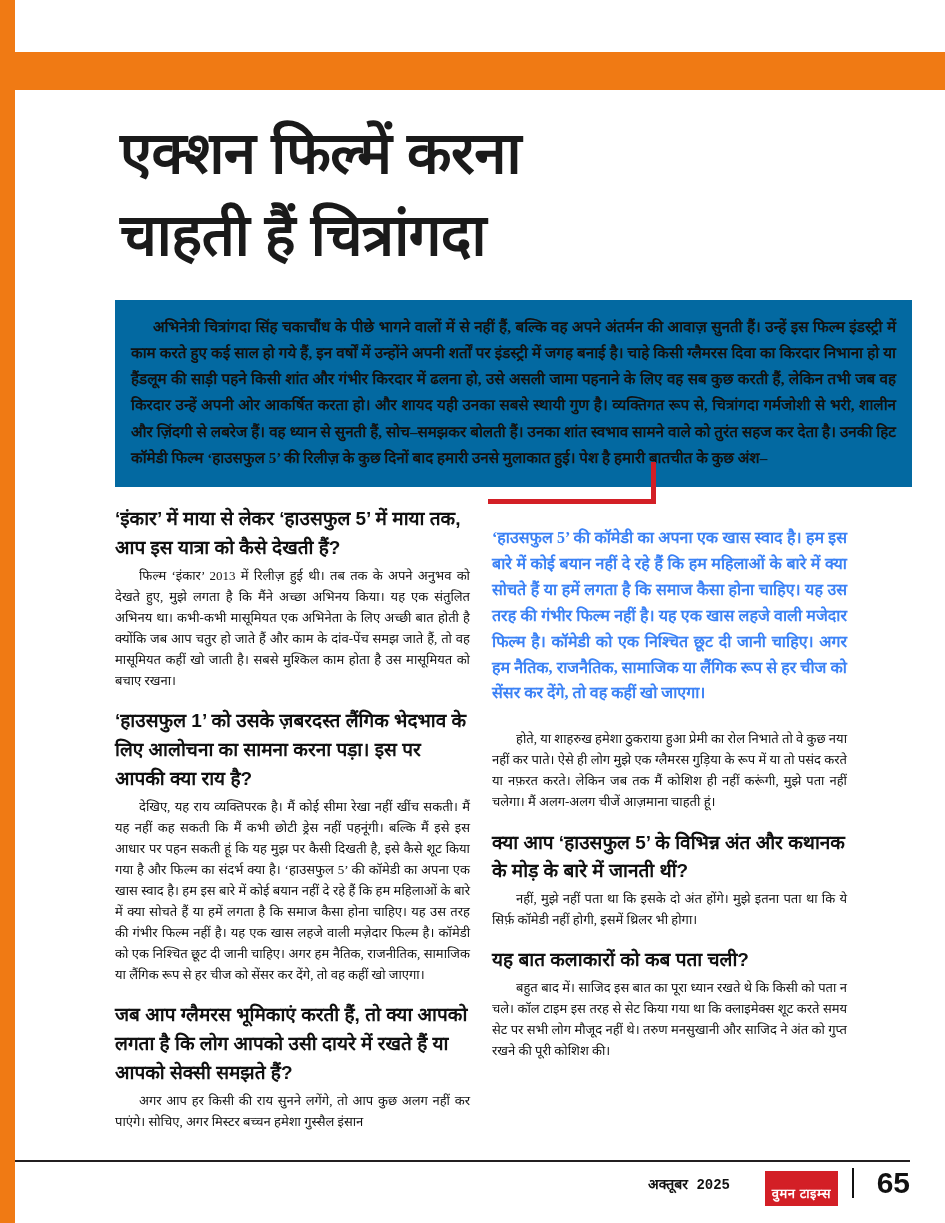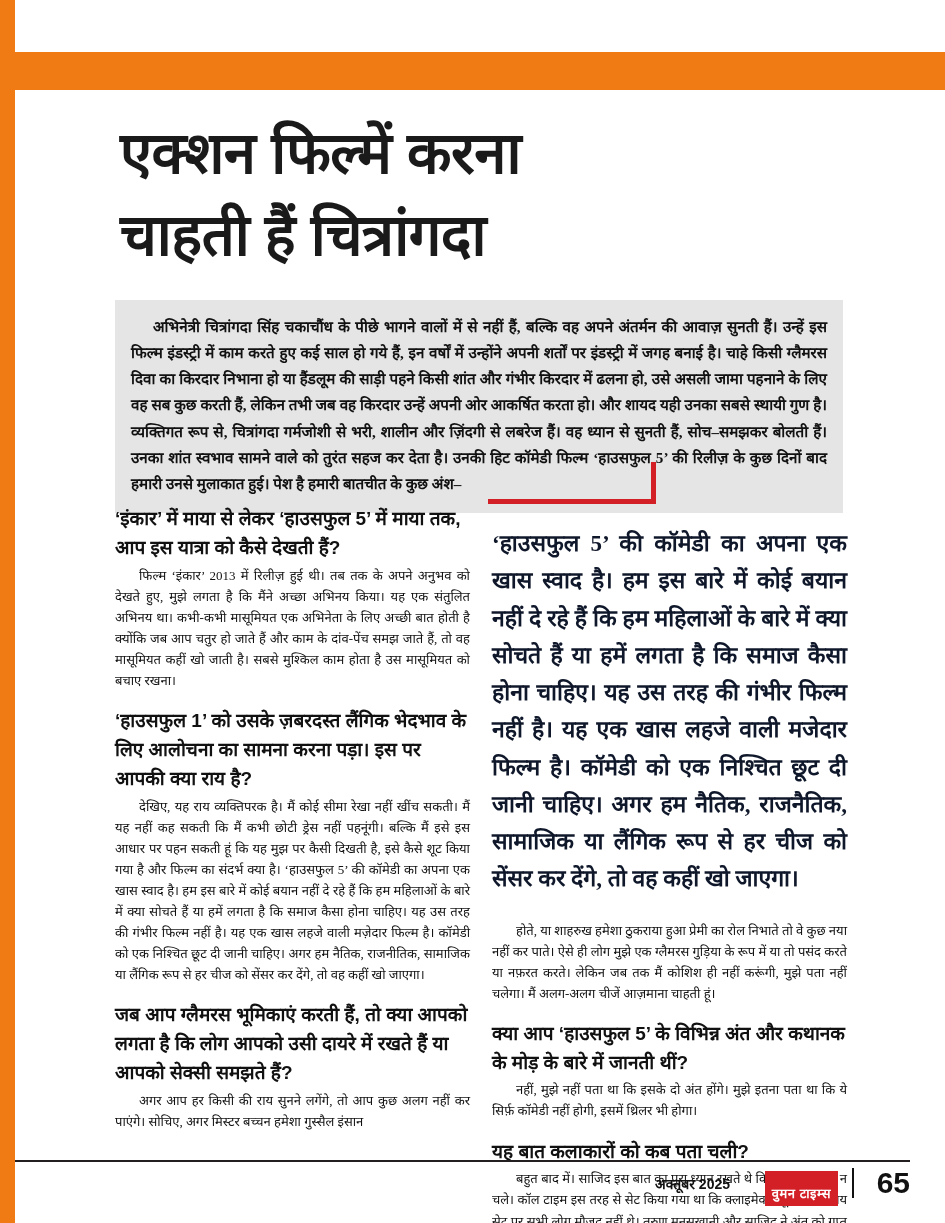--- a/index.html
+++ b/index.html
@@ -64,22 +64,22 @@
     letter-spacing: -0.5px;
   }
   .headline .l1 { display: block; }
   .headline .l2 { display: block; }
 
   
   .intro-box {
     position: absolute;
     left: 115px;
     top: 300px;
-    width: 728px;
-    background: #e5e5e5;
+    width: 797px;
+    background: #0369a1;
     padding: 14px 16px 16px 16px;
     box-sizing: border-box;
   }
   .intro-box p {
     margin: 0;
     font-family: "Liberation Serif", serif;
     font-size: 15.2px;
     line-height: 1.72;
     color: #111111;
     text-align: justify;
@@ -136,42 +136,42 @@
     font-size: 13px;
     line-height: 1.62;
     text-align: justify;
     text-indent: 24px;
   }
   .a.last { margin-bottom: 0; }
 
   
   .pullquote {
     font-family: "Liberation Serif", serif;
-    font-size: 23px;
+    font-size: 16px;
     line-height: 1.62;
     font-weight: bold;
-    color: #0f172a;
+    color: #3b82f6;
     text-align: justify;
     margin: 0 0 22px 0;
     padding-top: 20px;
   }
 
   
   .footer {
     position: absolute;
     left: 115px;
     top: 1166px;
     width: 795px;
     height: 34px;
   }
   .footer-date {
     position: absolute;
     right: 180px;
     top: 8px;
-    font-family: Liberation Sans, sans-serif;
+    font-family: Liberation Mono, monospace;
     font-weight: bold;
     font-size: 14px;
     color: #111111;
     white-space: nowrap;
   }
   .footer-logo {
     position: absolute;
     right: 72px;
     top: 5px;
     background: #d31f26;

